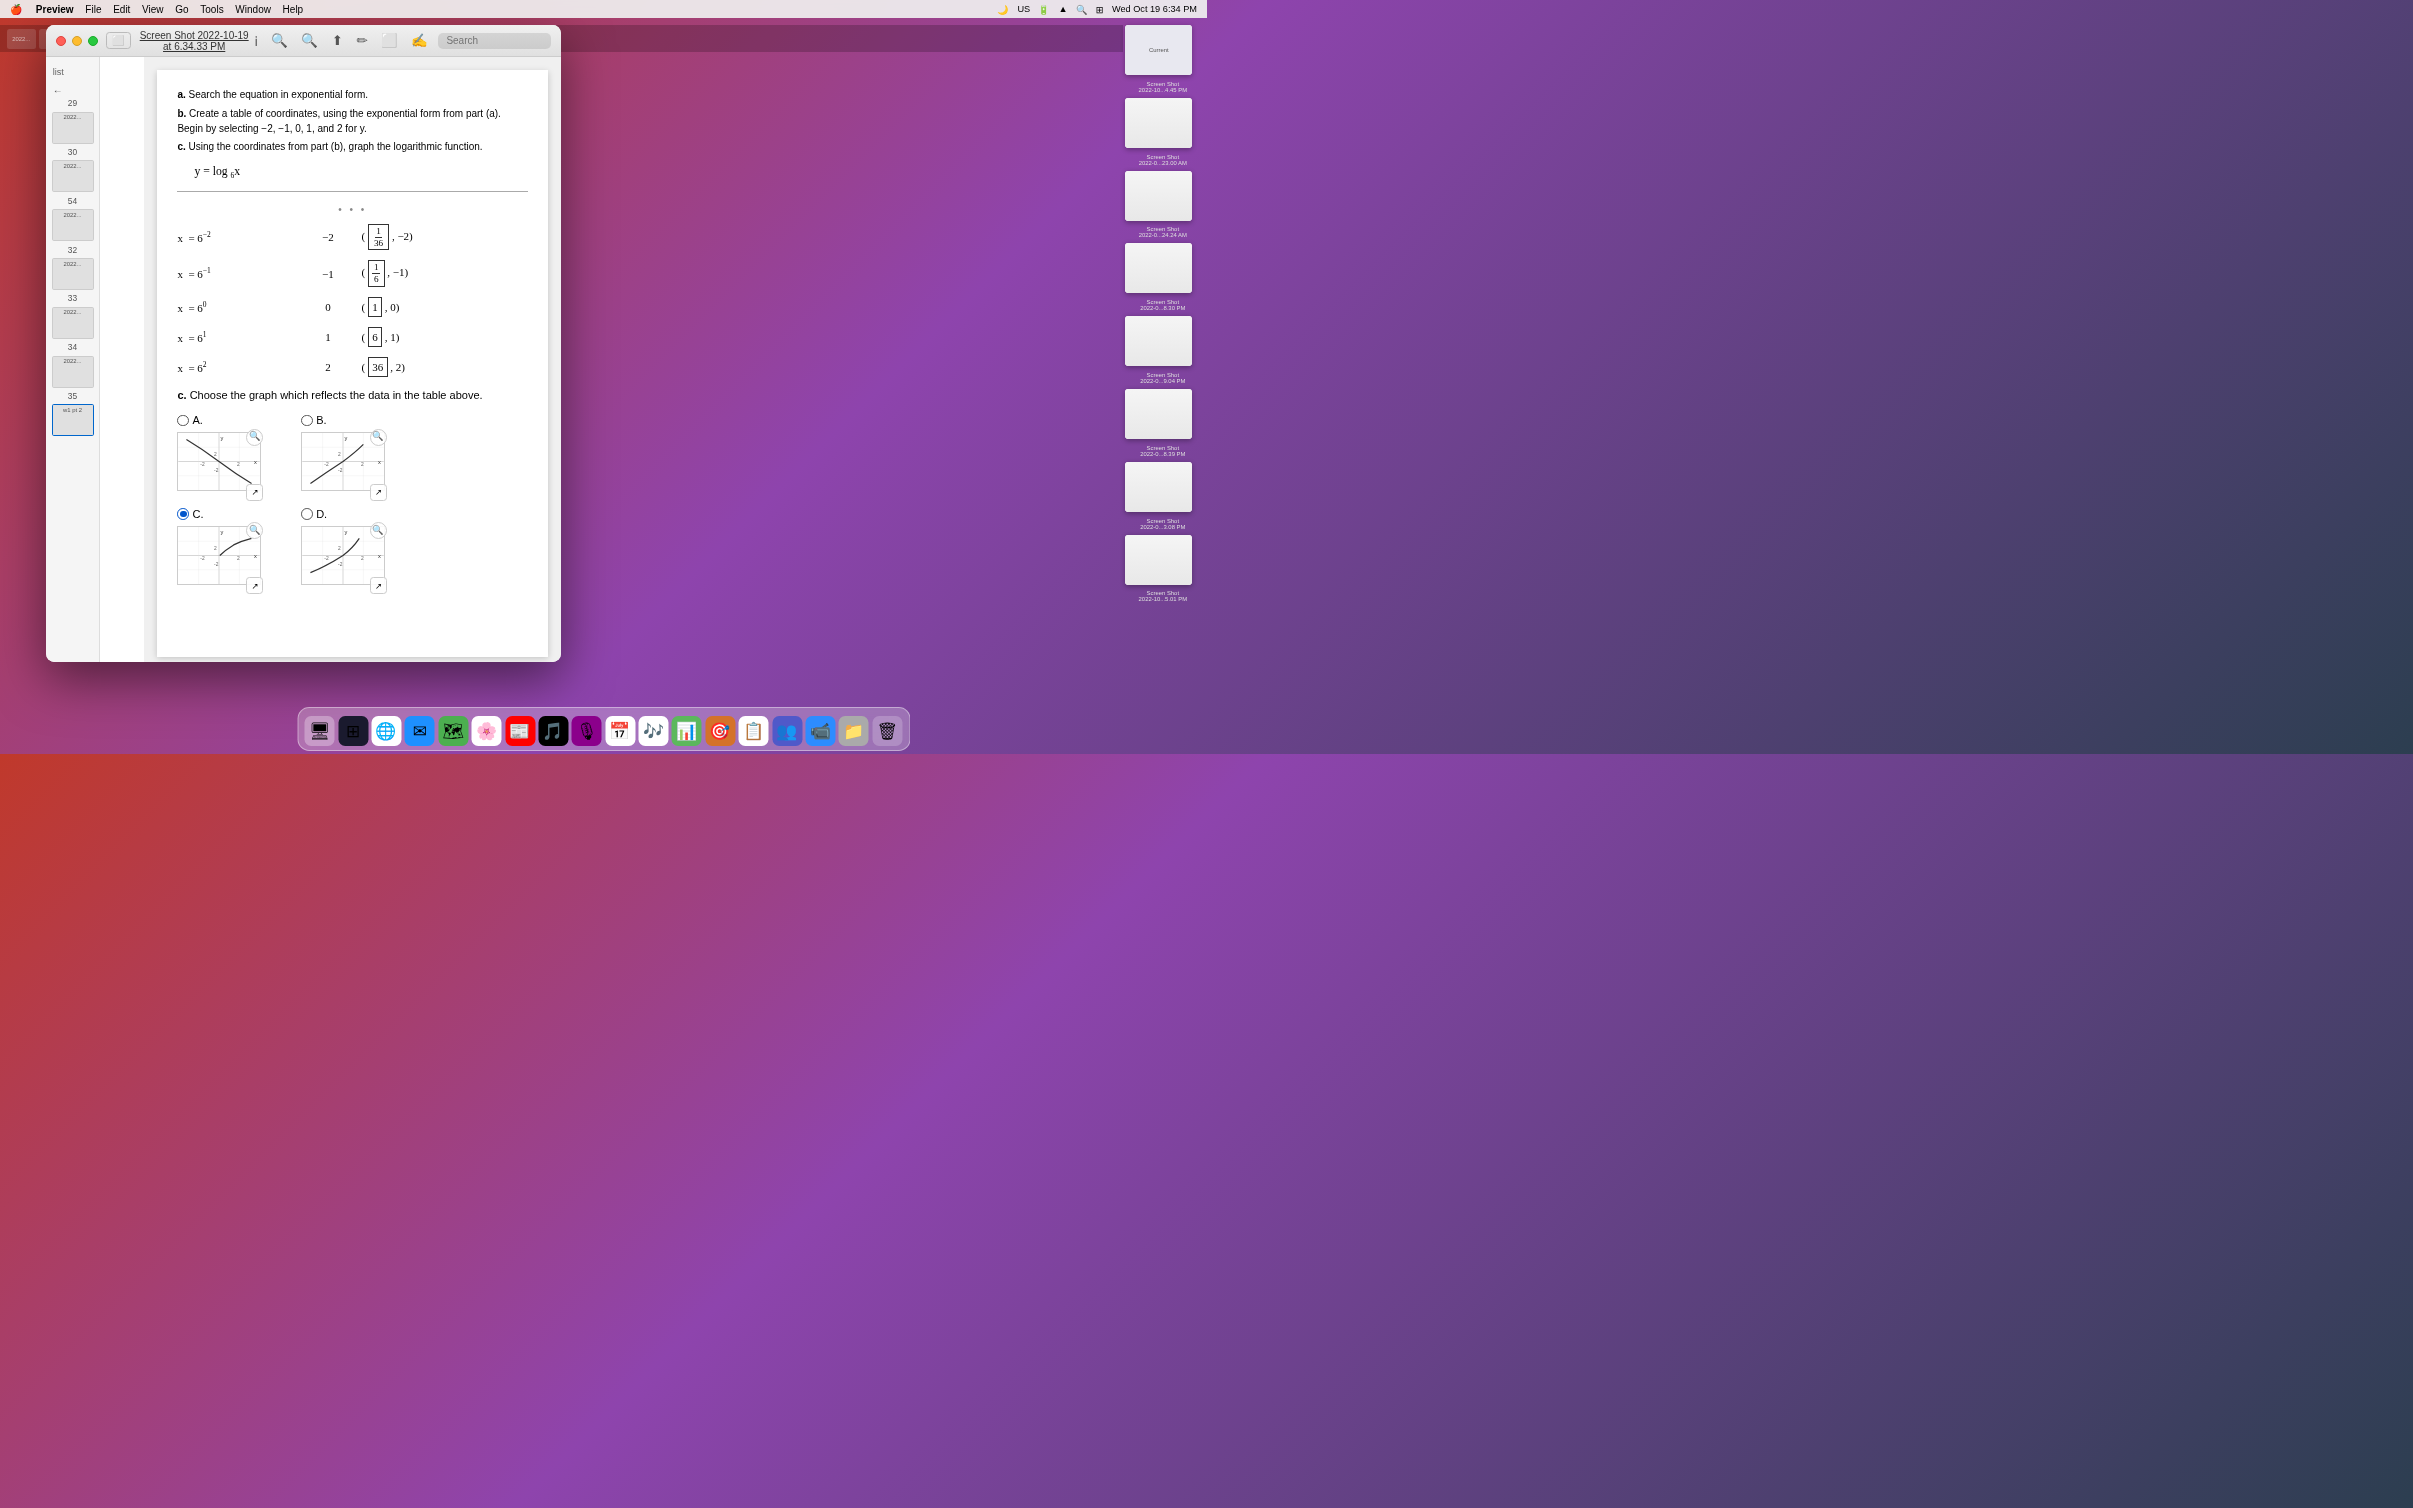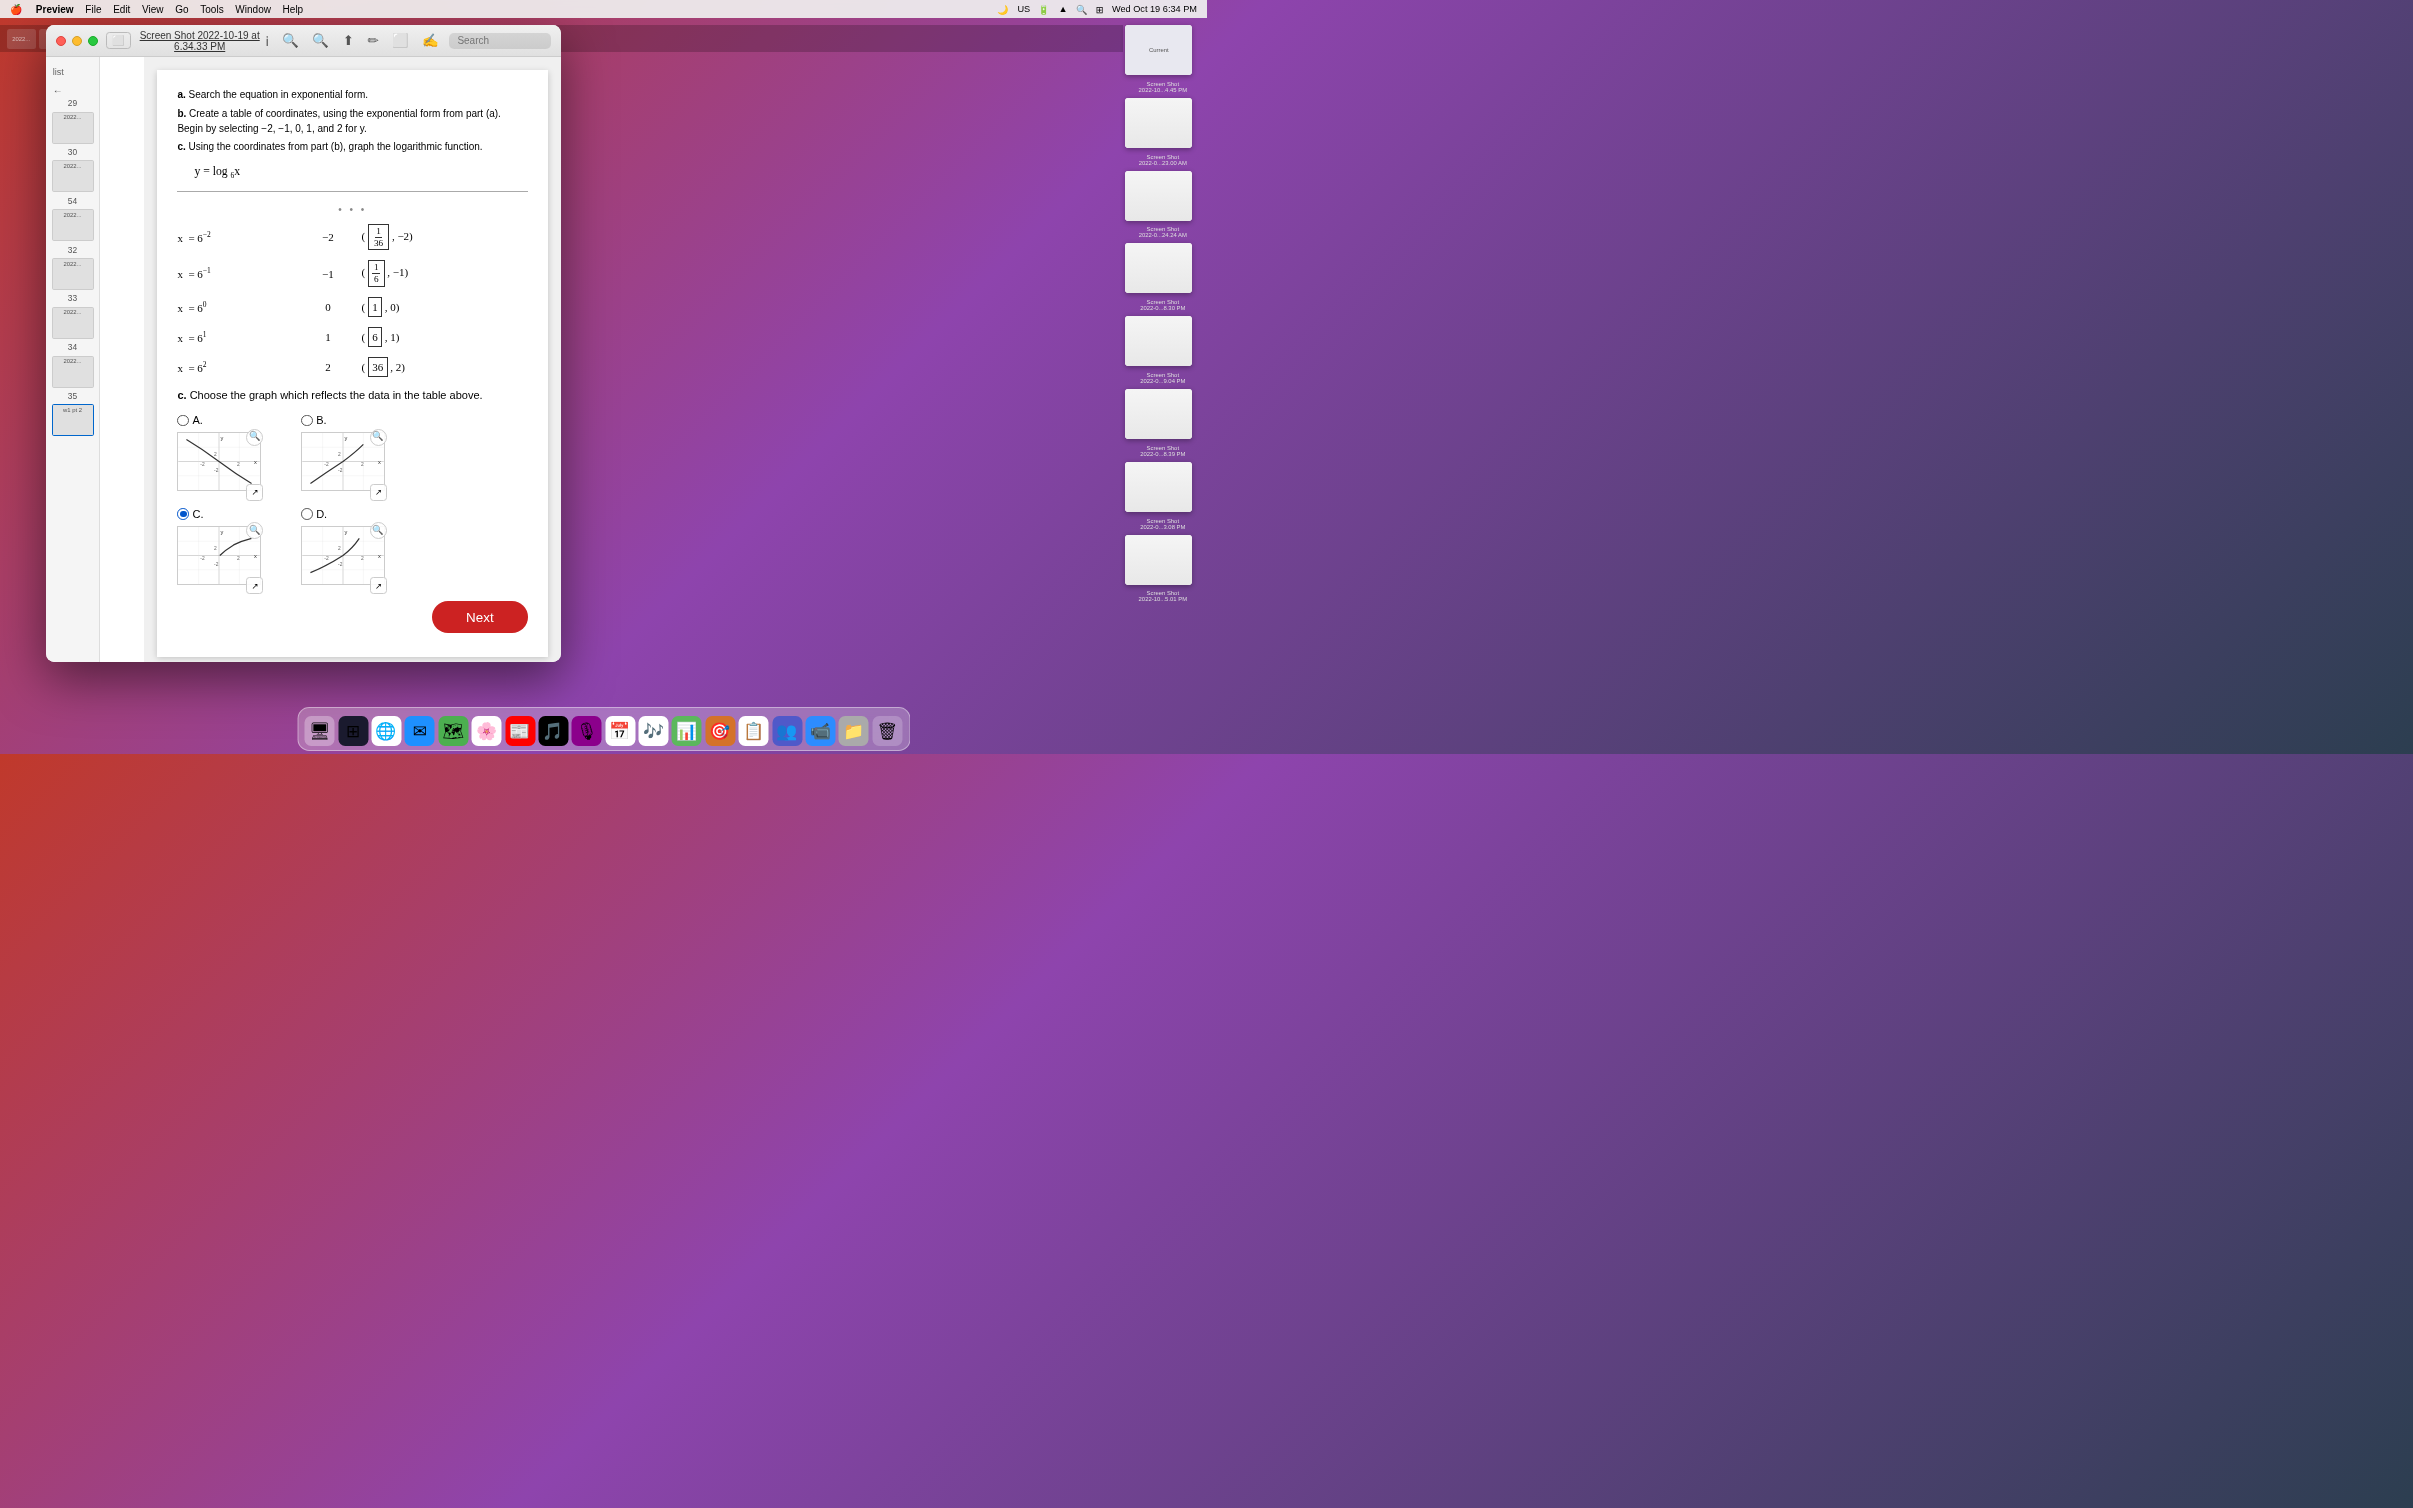--- a/index.html
+++ b/index.html
@@ -66,21 +66,21 @@
     .window-title {
       flex: 1; text-align: center; font-size: 10px; color: #333; font-weight: 500; text-decoration: underline;
     }
     .toolbar-icons { display: flex; gap: 6.7px; align-items: center; }
     .toolbar-btn {
       background: none; border: none; cursor: pointer; font-size: 13.4px; color: #555;
       padding: 1.7px 3.4px;
     }
     .search-box {
       background: rgba(0,0,0,0.1); border: none; border-radius: 5px;
-      padding: 2.5px 8.4px; font-size: 10px; width: 102px; color: #333;
+      padding: 2.5px 8.4px; font-size: 10px; width: 113px; color: #333;
     }
 
     
     .window-body {
       display: flex;
       flex: 1;
       overflow: hidden;
       gap: 44px;
     }
 
@@ -649,23 +649,20 @@
                 <text x="44" y="28" font-size="6" fill="#666">2</text>
                 <text x="44" y="48" font-size="6" fill="#666">-2</text>
                 <text x="27" y="40" font-size="6" fill="#666">-2</text>
                 <text x="72" y="40" font-size="6" fill="#666">2</text>
               </svg>
               <div class="graph-external">↗</div>
             </div>
           </div>
         </div>
 
-        <div class="next-area">
-          <button class="next-btn">Next</button>
-        </div>
 
       </div>
     </div>
   </div>
 </div>
 
 <div class="right-sidebar">
   <div class="rt-thumb">
     <div class="rt-thumb-inner" style="background:#e8e8f0;">
       <span style="font-size:5.9px;color:#555">Current</span>

